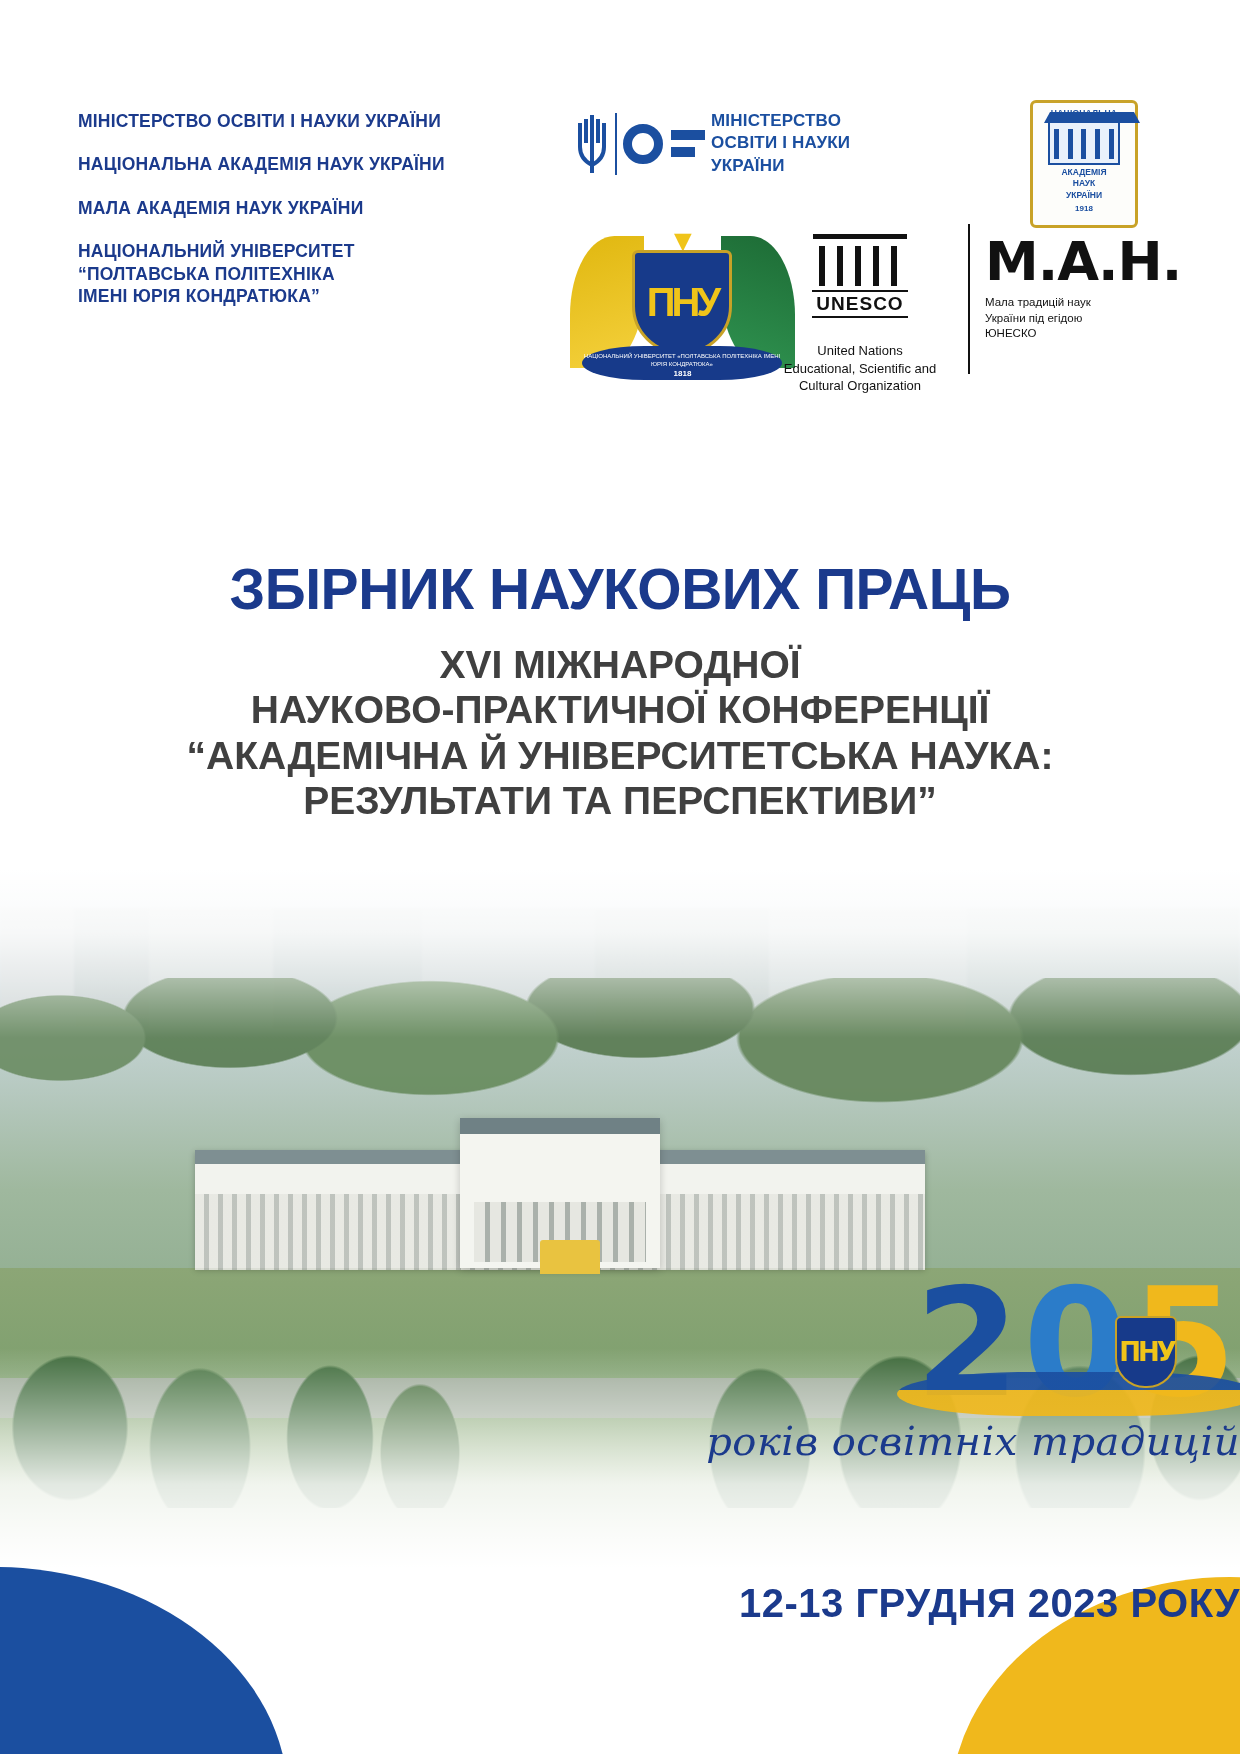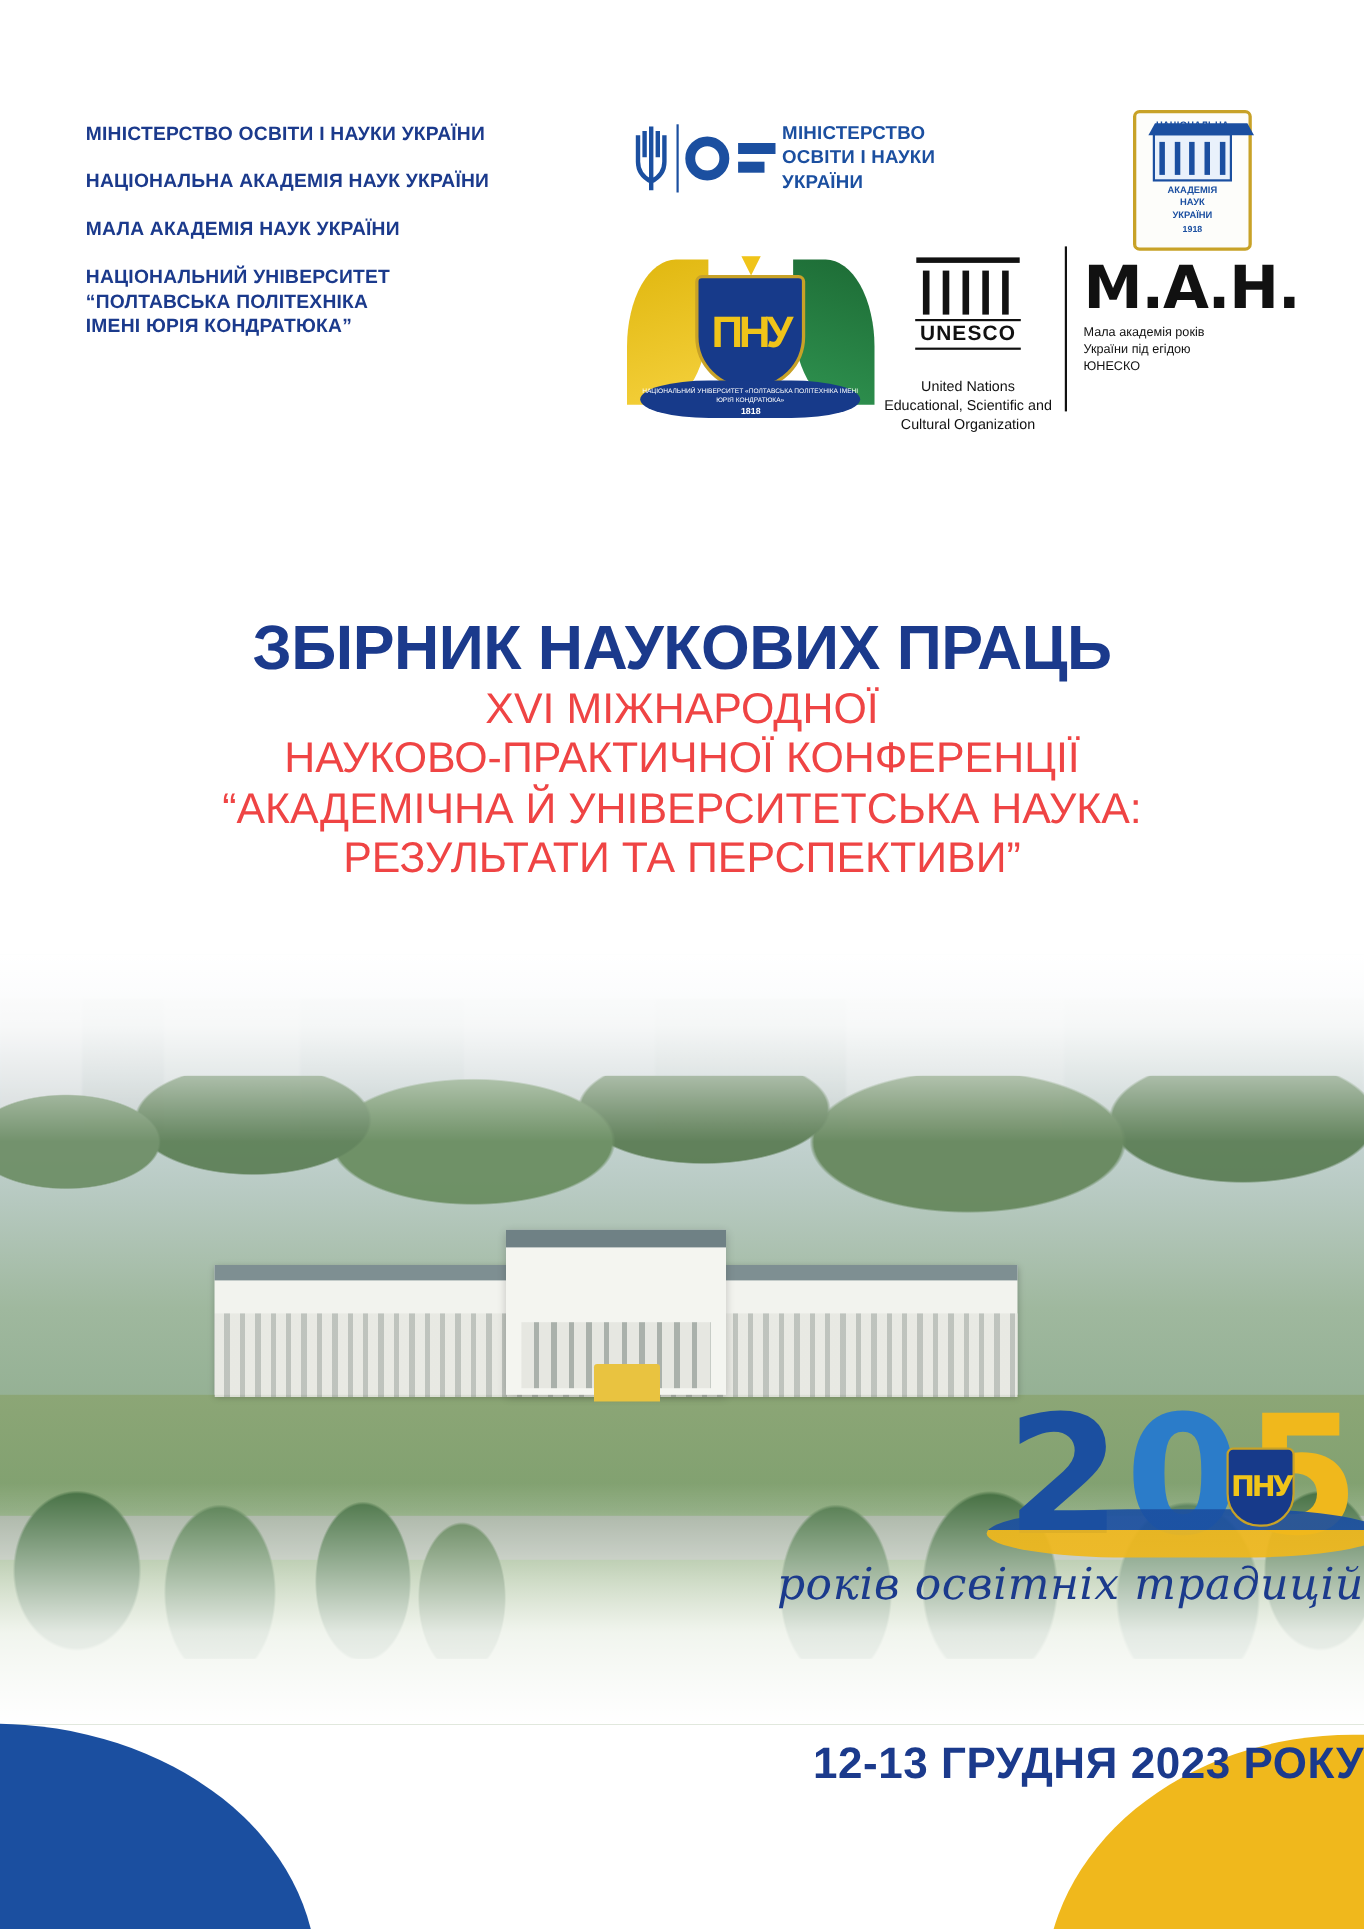--- a/index.html
+++ b/index.html
@@ -156,21 +156,21 @@
     padding-top: 7px; line-height: 1.25;
   }
   .pnu-year {
     position: absolute; left: 50%; transform: translateX(-50%);
     bottom: 6px; color: #fff; font-size: 8px; font-weight: bold;
   }
 
   
   .unesco {
     position: absolute;
-    left: 800px;
+    left: 780px;
     top: 138px;
     width: 160px;
     text-align: center;
   }
   .unesco-temple {
     width: 94px; height: 54px; margin: 0 auto;
     border-top: 5px solid #111; position: relative;
   }
   .unesco-temple i {
     position: absolute; top: 7px; width: 6px; height: 40px; background: #111;
@@ -214,25 +214,25 @@
     z-index: 5;
   }
   .title-main {
     color: #1b3a8c;
     font-weight: bold;
     font-size: 57px;
     letter-spacing: -0.5px;
     line-height: 1.02;
   }
   .title-sub {
-    color: #ef4444;
-    font-weight: normal;
+    color: #404040;
+    font-weight: bold;
     font-size: 39px;
     line-height: 1.16;
-    margin-top: 4px;
+    margin-top: 24px;
   }
 
   
   .photo {
     position: absolute;
     left: 0; top: 868px;
     width: 1240px; height: 700px;
     overflow: hidden;
   }
   .sky {
@@ -470,21 +470,21 @@
         <div>United Nations</div>
         <div>Educational, Scientific and</div>
         <div>Cultural Organization</div>
       </div>
     </div>
     <div class="unesco-divider"></div>
 
     <div class="man">
       <div class="man-word">М.А.Н.</div>
       <div class="man-caption">
-        <div>Мала академія років</div>
+        <div>Мала традицій наук</div>
         <div>України під егідою</div>
         <div>ЮНЕСКО</div>
       </div>
     </div>
   </div>
 
   <div class="title-block">
     <div class="title-main">ЗБІРНИК НАУКОВИХ ПРАЦЬ</div>
     <div class="title-sub">
       <div>XVI МІЖНАРОДНОЇ</div>

